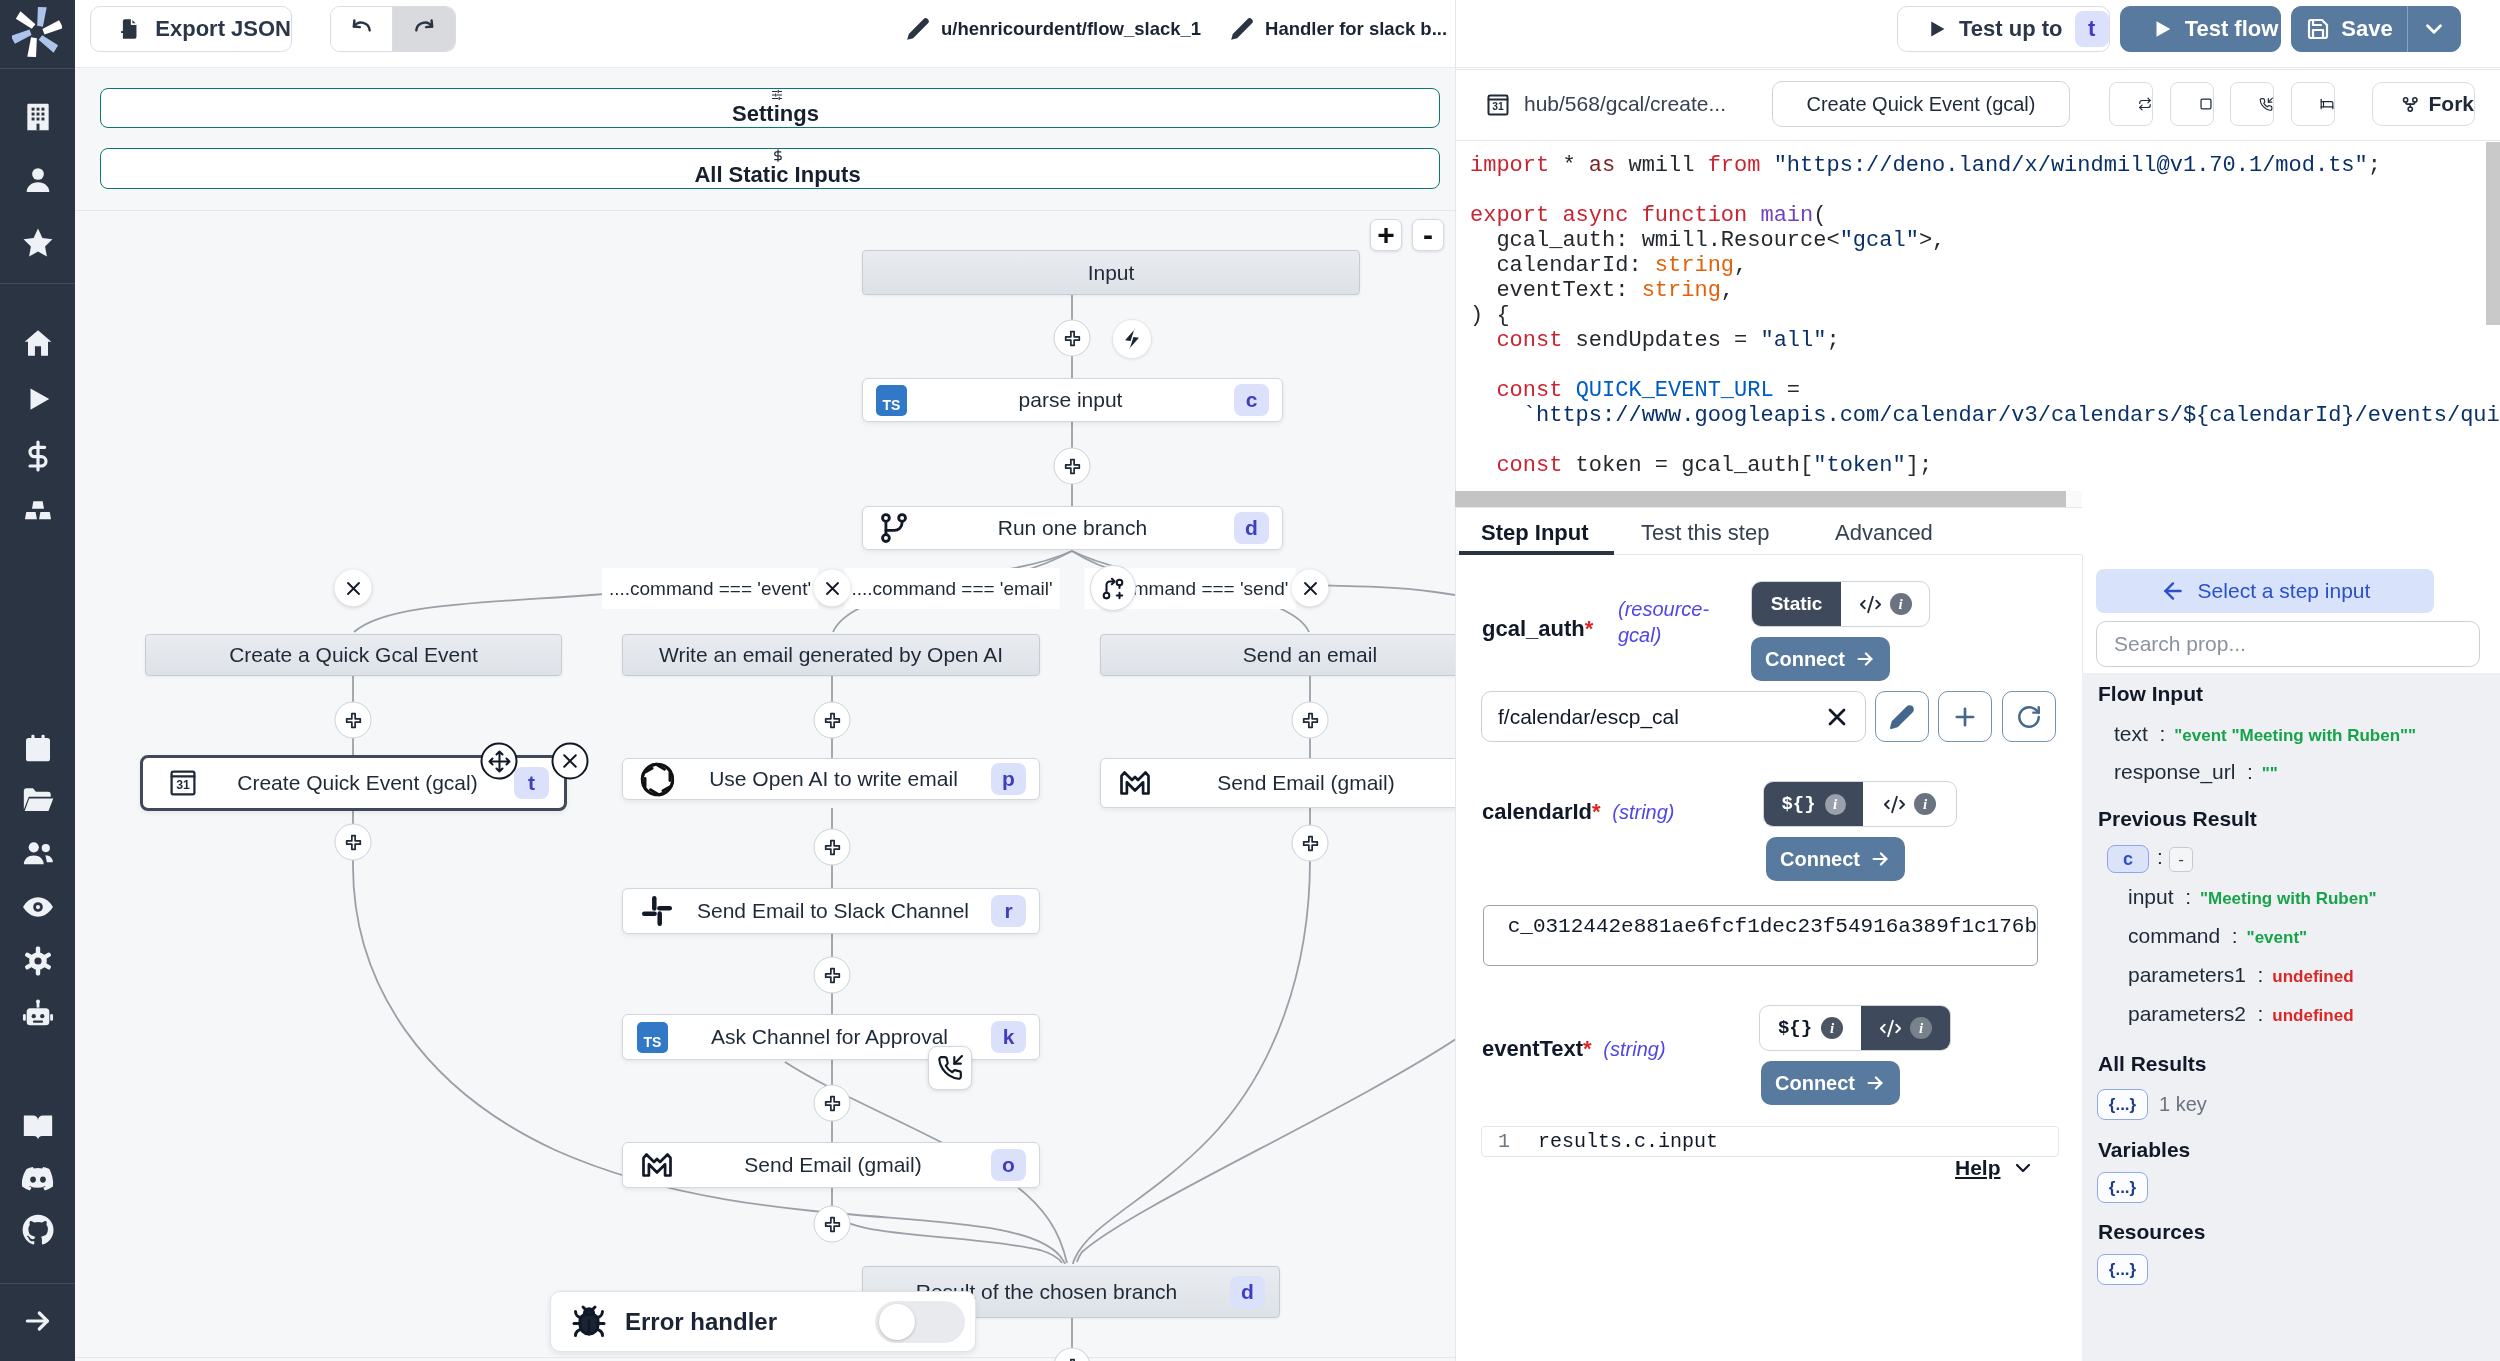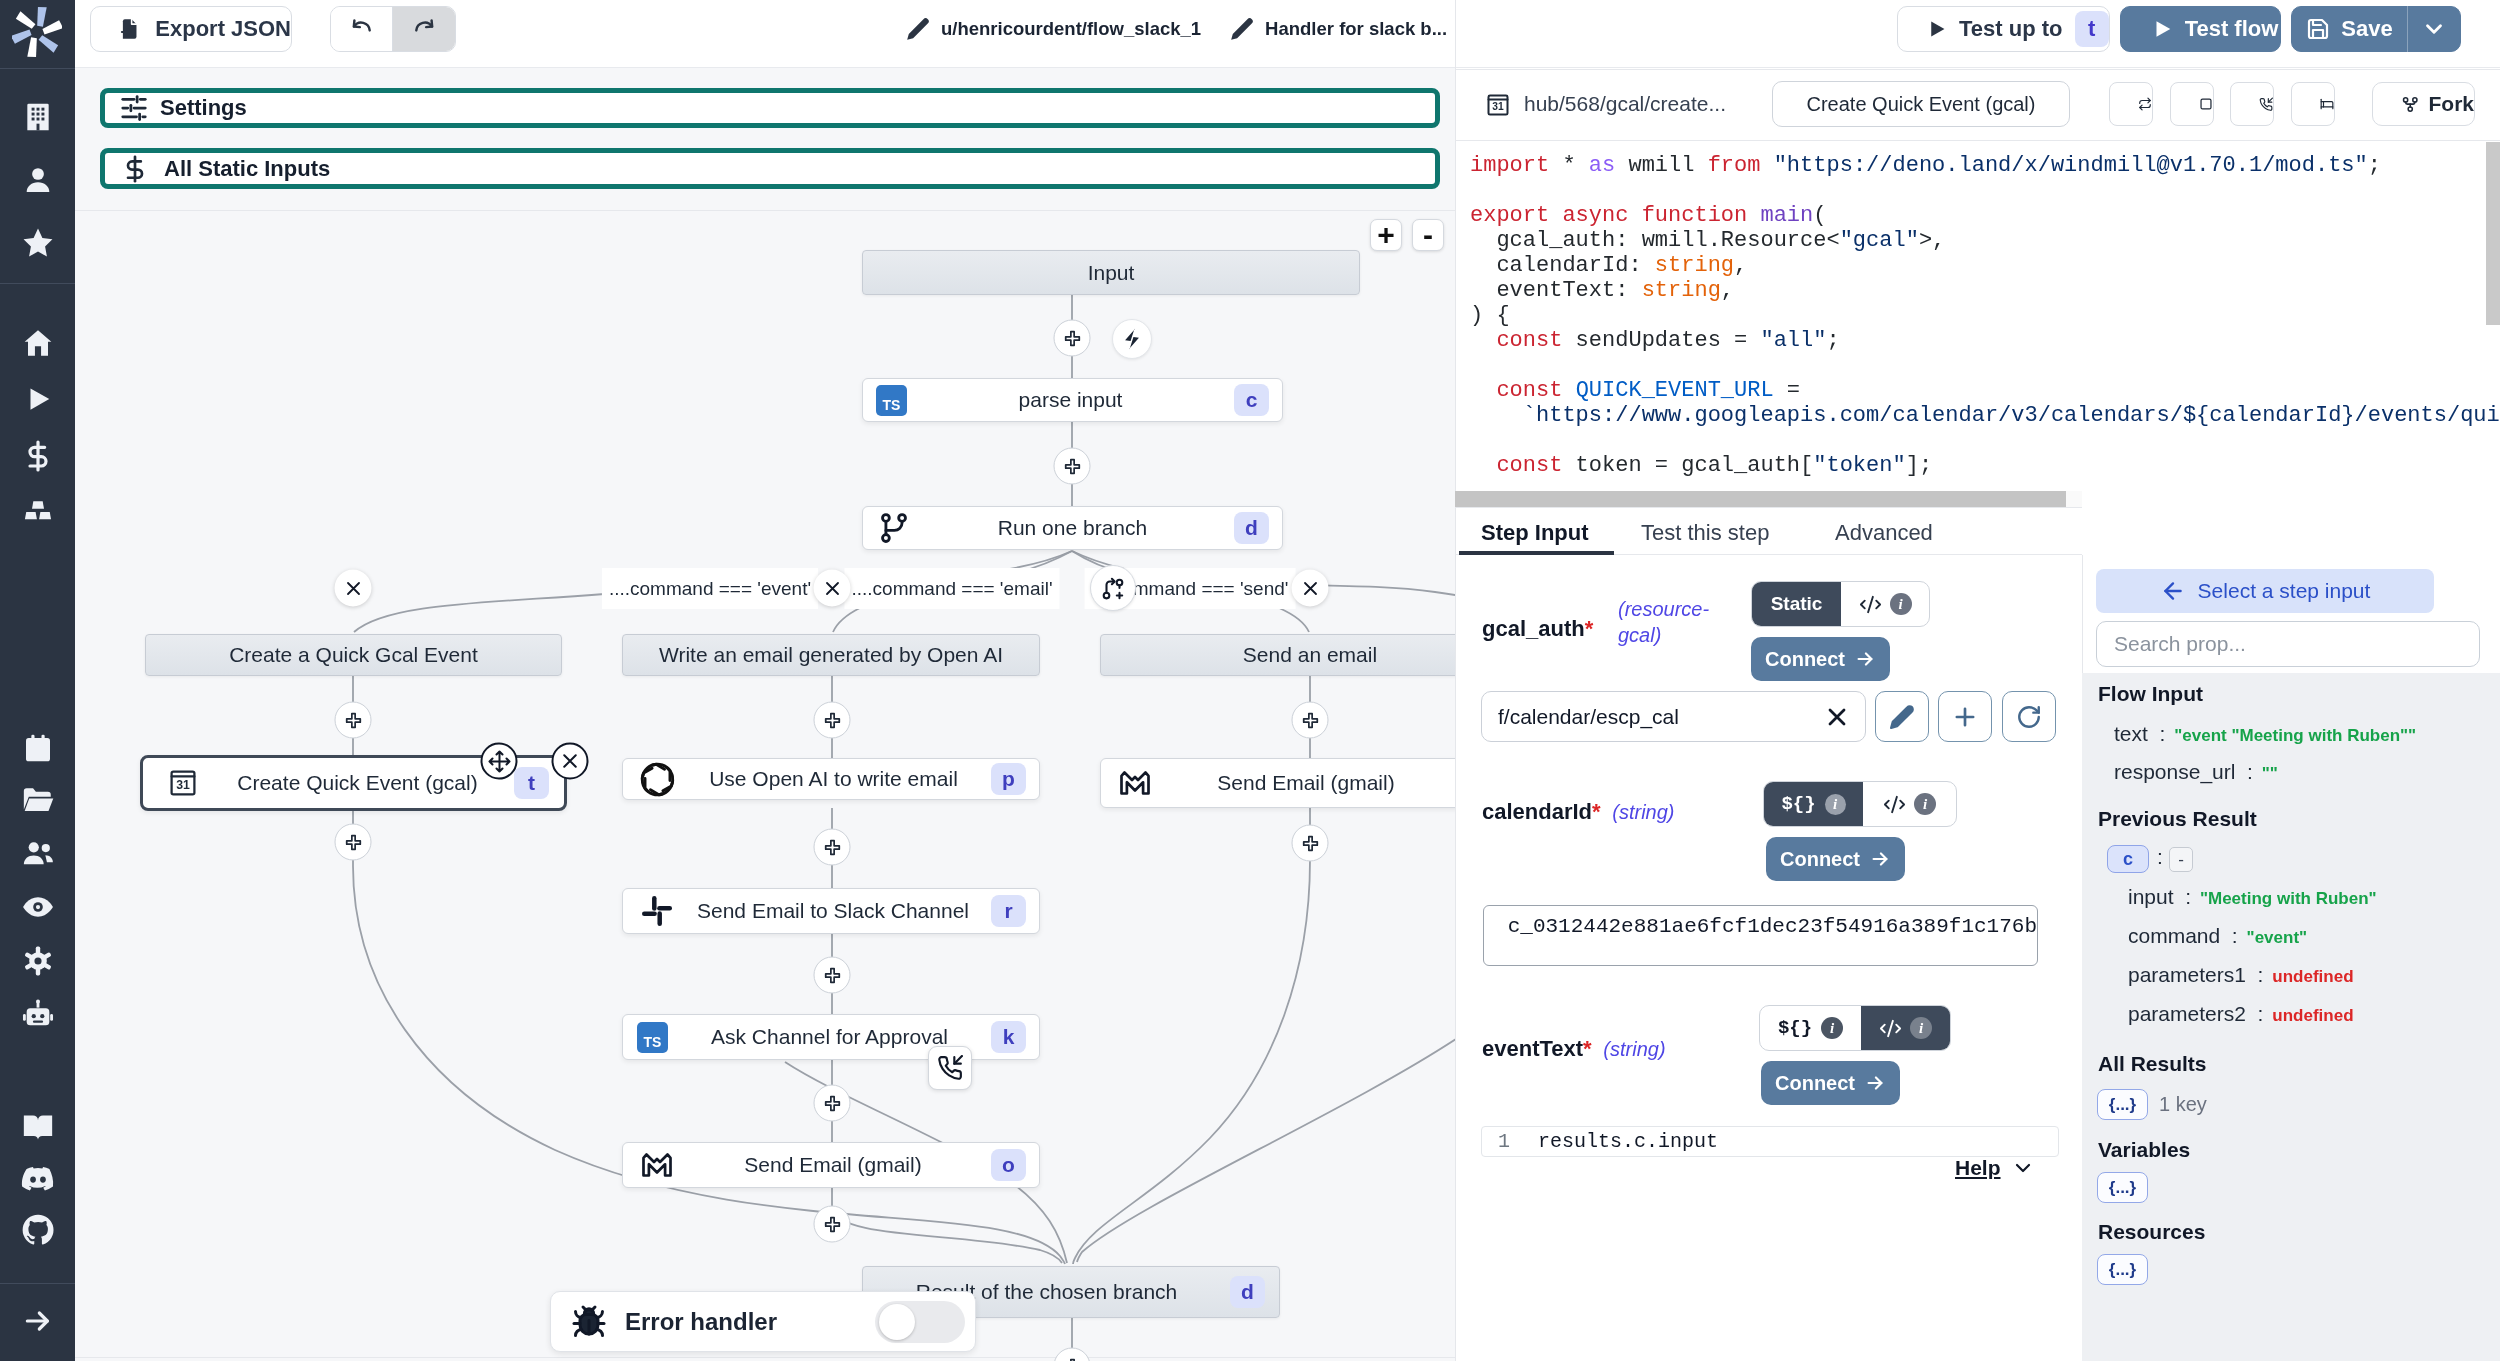--- a/index.html
+++ b/index.html
@@ -18,22 +18,22 @@
 .btn { position:absolute; display:flex; align-items:center; justify-content:center;
   border:1px solid #d9dde3; border-radius:10px; background:#fff; font-weight:700;
   font-size:22px; color:#374151; white-space:nowrap;padding-left:28px; }
 .bluebtn { background:#587a9e; border-color:#587a9e; color:#fff; }
 .chip { display:inline-flex; align-items:center; justify-content:center;
   background:#dbe1fb; color:#4338ca; font-weight:700; border-radius:8px; }
 
 
 #flow { left:75px; top:68px; width:1380px; height:1293px; background:#f6f7f9; overflow:hidden; }
 #flowin { position:absolute; left:-75px; top:-68px; width:2500px; height:1361px; }
-.panelbox { position:absolute; background:#fff; border:5px solid #0f766e; border-radius:8px;
-  display:flex; align-items:center; font-weight:700; font-size:22px; color:#161f2e; white-space:nowrap; }
+.panelbox { position:absolute; background:#fff; border:1px solid #0f766e; border-radius:8px;
+  display:flex; align-items:center; font-weight:700; font-size:22px; color:#161f2e; white-space:nowrap;flex-direction:column; }
 .node { position:absolute; background:#fff; border:1px solid #d3d7dd; border-radius:6px;
   box-shadow:0 2px 5px rgba(0,0,0,.07); display:flex; align-items:center;
   font-size:21px; color:#1f2937; white-space:nowrap; }
 .vnode { position:absolute; background:linear-gradient(180deg,#e9ecf0,#dde2e8);
   border:1px solid #c7ccd4; border-radius:4px; display:flex; align-items:center;
   justify-content:center; font-size:21px; color:#1f2937; box-shadow:0 1px 3px rgba(0,0,0,.06); white-space:nowrap; }
 .ncap { flex:1; text-align:center; }
 .lchip { position:absolute; width:35px; height:32px; border-radius:8px; background:#dbe1fb;
   color:#3f3fbe; font-weight:700; font-size:21px; display:flex; align-items:center;
   justify-content:center; }
@@ -625,21 +625,21 @@
       <svg class="ic" width="25" height="25" viewBox="0 0 24 24" fill="none" stroke="#1f2937" stroke-width="2" stroke-linecap="round" stroke-linejoin="round">
         <circle cx="12" cy="18" r="2.7"></circle>
           <circle cx="6" cy="6" r="2.7"></circle>
           <circle cx="18" cy="6" r="2.7"></circle>
         <path d="M18 8.7v.8a2 2 0 0 1-2 2H8a2 2 0 0 1-2-2v-.8"></path>
           <path d="M12 11.5v3.8"></path>
       </svg>
       <span style="color:#1f2937;">Fork</span>
     </div>
 
-    <div class="abs mono" style="left:15px;top:153px;width:1030px;height:338px;overflow:hidden;font-size:22px;line-height:25px;white-space:pre;color:#24292e;"><span style="color:#cb2431;">import</span> * <span style="color:#8b5cf6;text-align:center;">as</span> wmill <span style="color:#cb2431;">from</span> <span style="color:#0a3069;">"https://deno.land/x/windmill@v1.70.1/mod.ts"</span>;
+    <div class="abs mono" style="left:15px;top:153px;width:1030px;height:338px;overflow:hidden;font-size:22px;line-height:25px;white-space:pre;color:#24292e;"><span style="color:#cb2431;">import</span> * <span style="color:#7f1d1d;text-align:center;">as</span> wmill <span style="color:#cb2431;">from</span> <span style="color:#0a3069;">"https://deno.land/x/windmill@v1.70.1/mod.ts"</span>;
 
 <span style="color:#cb2431;">export</span> <span style="color:#cb2431;">async</span> <span style="color:#cb2431;">function</span> <span style="color:#6f42c1;">main</span>(
   gcal_auth: wmill.Resource&lt;<span style="color:#0a3069;">"gcal"</span>&gt;,
   calendarId: <span style="color:#e36209;">string</span>,
   eventText: <span style="color:#e36209;">string</span>,
 ) {
   <span style="color:#cb2431;">const</span> sendUpdates = <span style="color:#0a3069;">"all"</span>;
 
   <span style="color:#cb2431;">const</span> <span style="color:#005cc5;">QUICK_EVENT_URL</span> =
     <span style="color:#0a3069;">`https://www.googleapis.com/calendar/v3/calendars/${calendarId}/events/quick</span>

